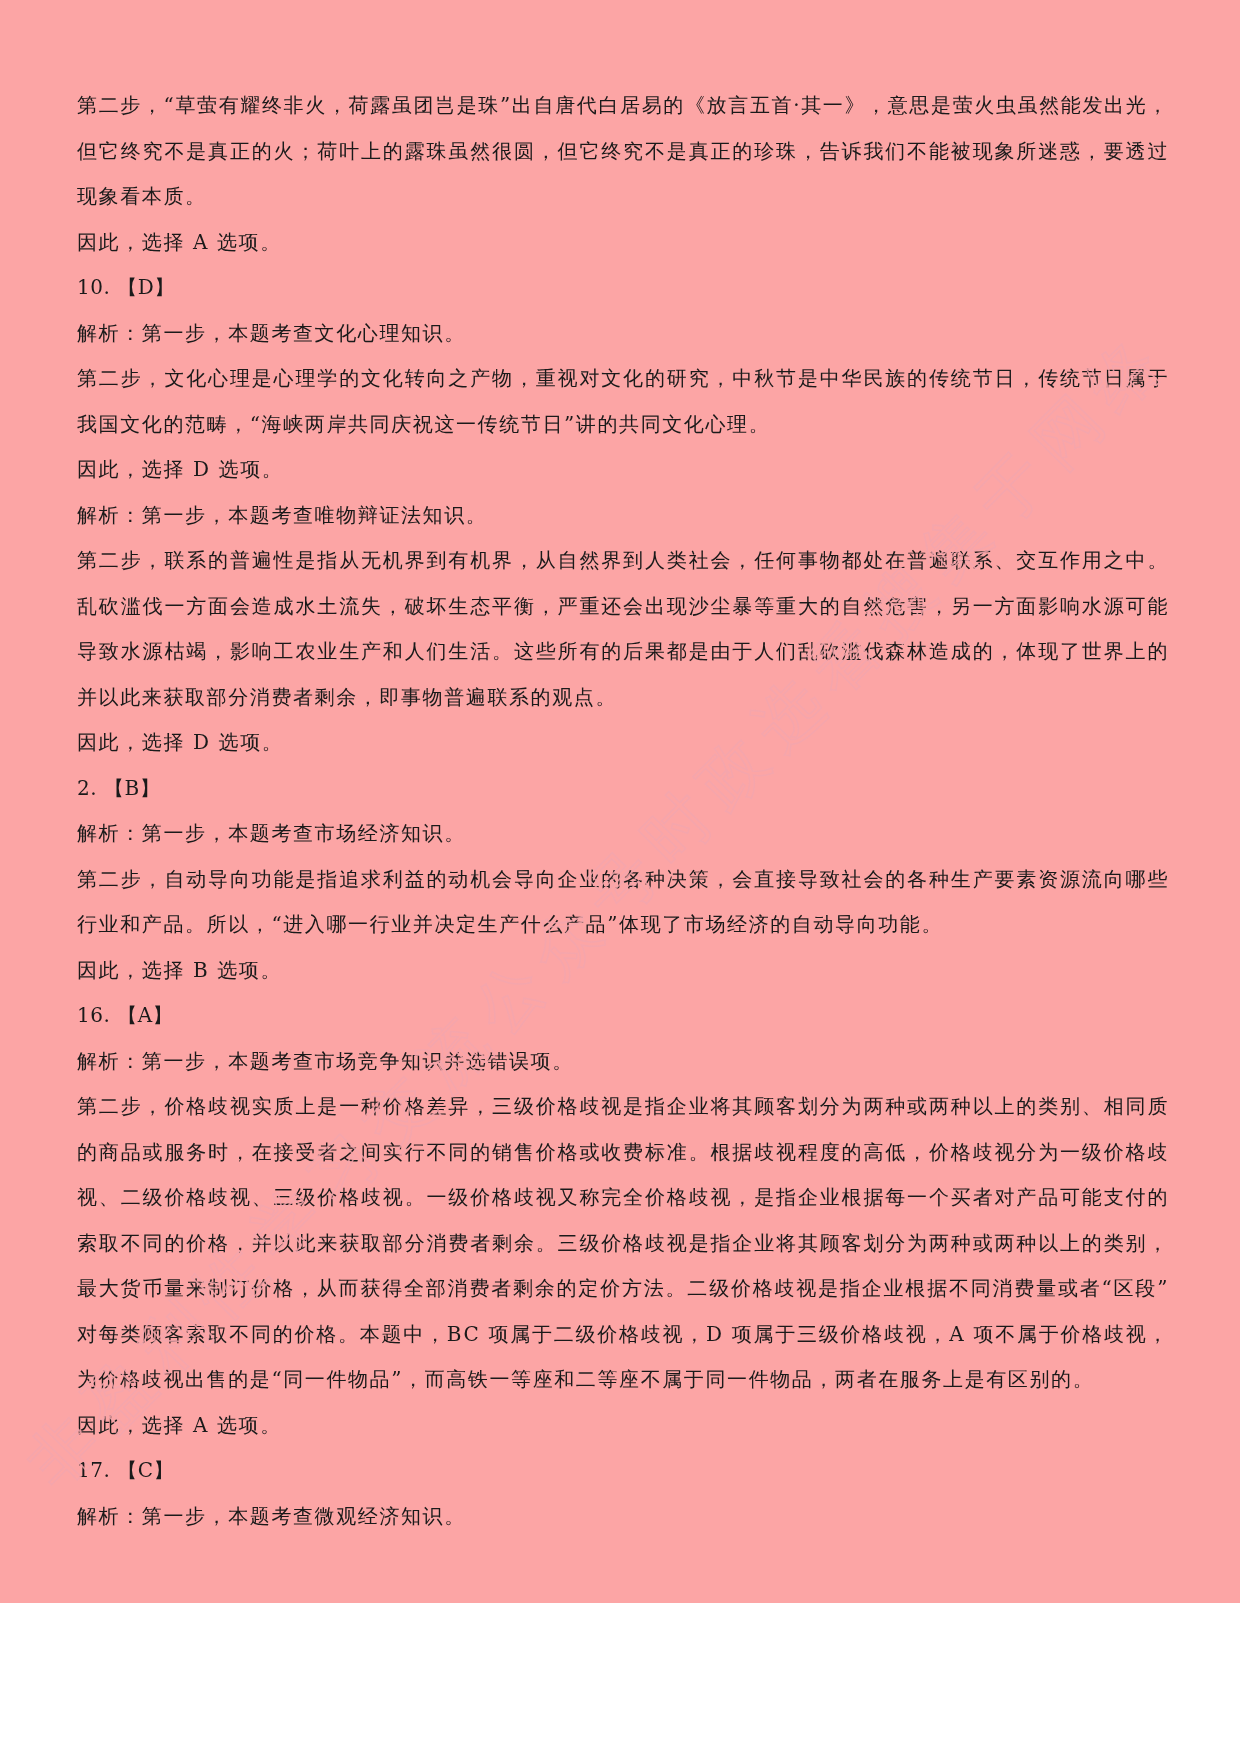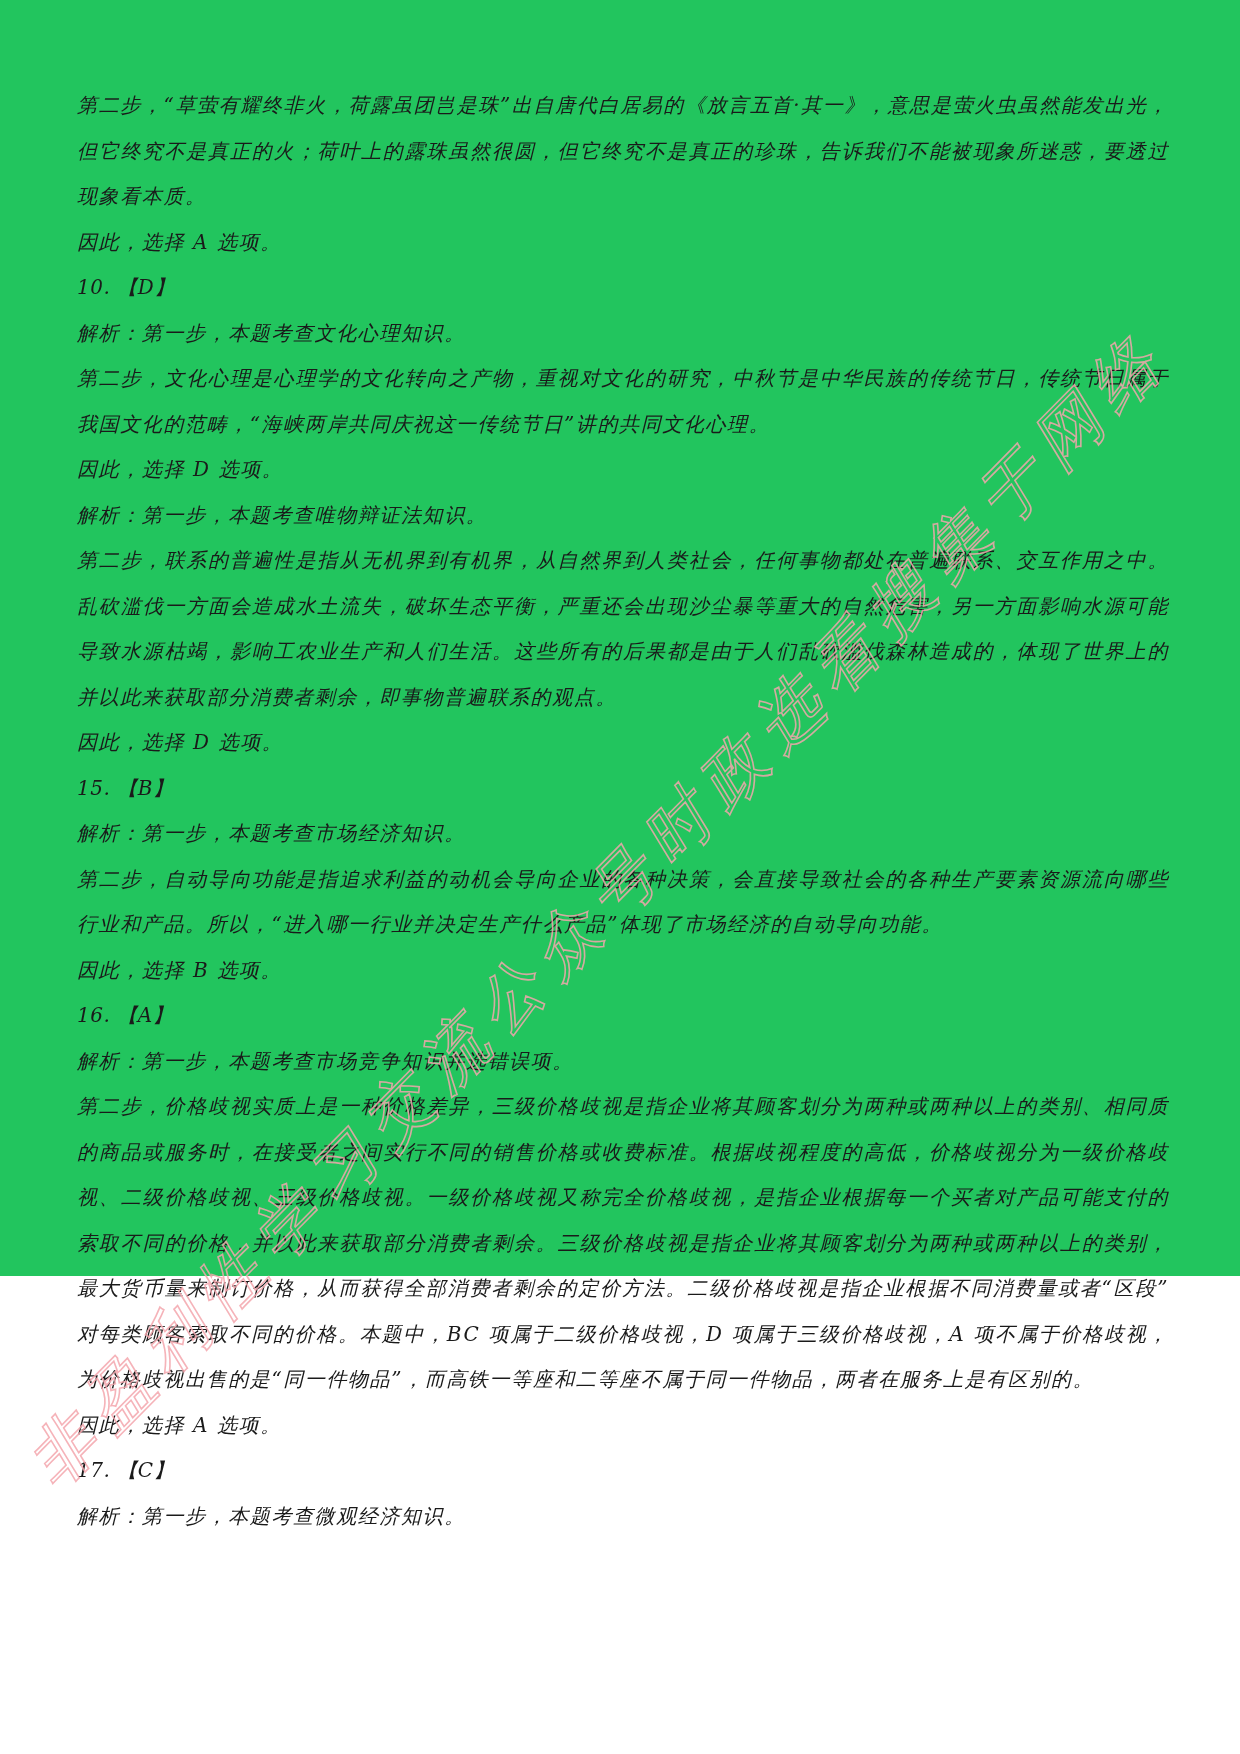--- a/index.html
+++ b/index.html
@@ -11,23 +11,22 @@
     width: 1240px;
     height: 1754px;
     position: relative;
     overflow: hidden;
   }
   .page {
     position: absolute;
     left: 0;
     top: 0;
     width: 1240px;
-    height: 1276px;
-    background: #22c55e;
-    font-style: italic;
+    height: 1603px;
+    background: #fca5a5;
   }
   .content {
     position: absolute;
     left: 77px;
     top: 83px;
     width: 1092px;
     font-family: "DejaVu Serif", "Liberation Serif", serif;
     font-size: 20px;
     color: #1a1a1a;
     line-height: 45.5px;
@@ -78,21 +77,21 @@
     <span class="line">解析：第一步，本题考查文化心理知识。</span>
     <span class="line justify">第二步，文化心理是心理学的文化转向之产物，重视对文化的研究，中秋节是中华民族的传统节日，传统节日属于</span>
     <span class="line">我国文化的范畴，“海峡两岸共同庆祝这一传统节日”讲的共同文化心理。</span>
     <span class="line">因此，选择 D 选项。</span>
     <span class="line">解析：第一步，本题考查唯物辩证法知识。</span>
     <span class="line justify">第二步，联系的普遍性是指从无机界到有机界，从自然界到人类社会，任何事物都处在普遍联系、交互作用之中。</span>
     <span class="line justify">乱砍滥伐一方面会造成水土流失，破坏生态平衡，严重还会出现沙尘暴等重大的自然危害，另一方面影响水源可能</span>
     <span class="line justify">导致水源枯竭，影响工农业生产和人们生活。这些所有的后果都是由于人们乱砍滥伐森林造成的，体现了世界上的</span>
     <span class="line">并以此来获取部分消费者剩余，即事物普遍联系的观点。</span>
     <span class="line">因此，选择 D 选项。</span>
-    <span class="line qnum">15. 【B】</span>
+    <span class="line qnum">2. 【B】</span>
     <span class="line">解析：第一步，本题考查市场经济知识。</span>
     <span class="line justify">第二步，自动导向功能是指追求利益的动机会导向企业的各种决策，会直接导致社会的各种生产要素资源流向哪些</span>
     <span class="line">行业和产品。所以，“进入哪一行业并决定生产什么产品”体现了市场经济的自动导向功能。</span>
     <span class="line">因此，选择 B 选项。</span>
     <span class="line qnum">16. 【A】</span>
     <span class="line">解析：第一步，本题考查市场竞争知识并选错误项。</span>
     <span class="line justify">第二步，价格歧视实质上是一种价格差异，三级价格歧视是指企业将其顾客划分为两种或两种以上的类别、相同质量</span>
     <span class="line justify">的商品或服务时，在接受者之间实行不同的销售价格或收费标准。根据歧视程度的高低，价格歧视分为一级价格歧</span>
     <span class="line justify">视、二级价格歧视、三级价格歧视。一级价格歧视又称完全价格歧视，是指企业根据每一个买者对产品可能支付的</span>
     <span class="line justify">索取不同的价格，并以此来获取部分消费者剩余。三级价格歧视是指企业将其顾客划分为两种或两种以上的类别，</span>

